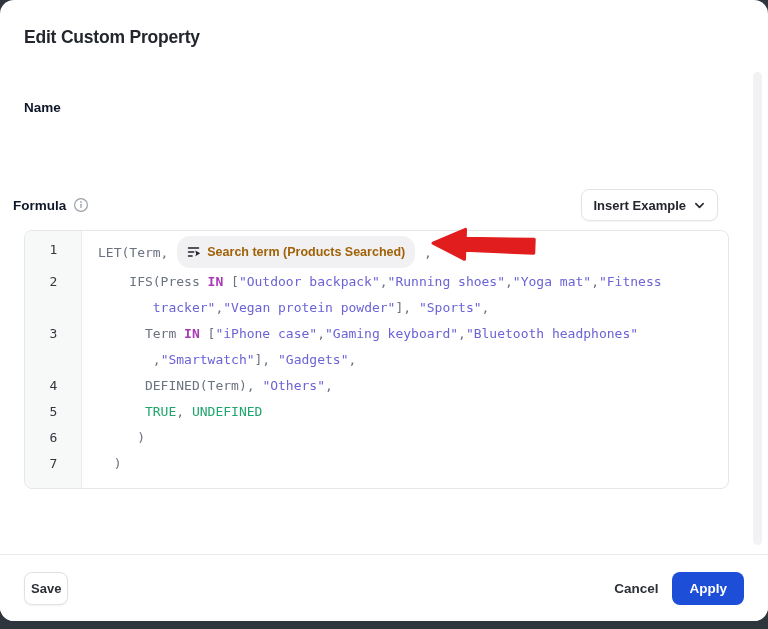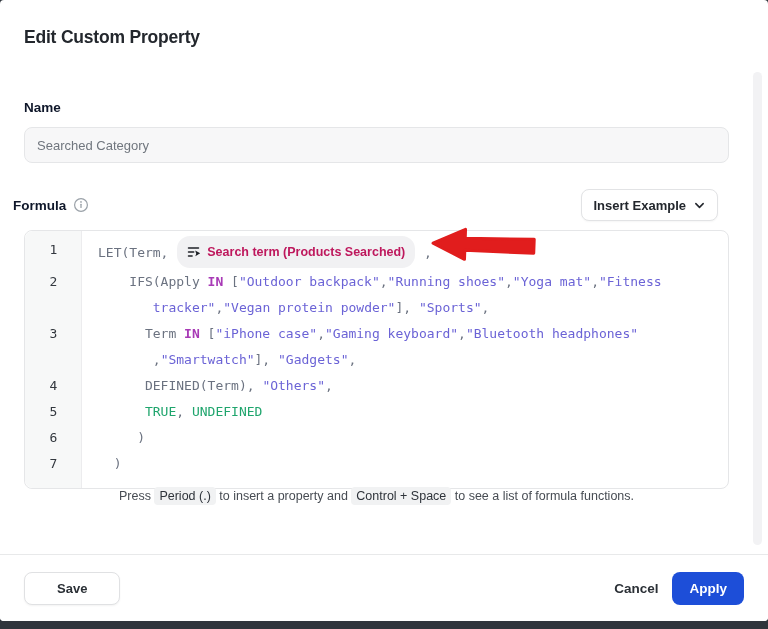--- a/index.html
+++ b/index.html
@@ -4,21 +4,21 @@
 <style>
   html,body{margin:0;padding:0;}
   body{
     width:768px;height:629px;overflow:hidden;
     background:#2f353c;
     font-family:"Liberation Sans", sans-serif;
     -webkit-font-smoothing:antialiased;
   }
   .modal{
     position:absolute;left:0;top:0;width:768px;height:621px;
-    background:#ffffff;border-radius:4px;overflow:hidden;
+    background:#ffffff;border-radius:14px;overflow:hidden;
   }
   .modal-title{
     position:absolute;left:24px;top:27px;
     font-size:17.5px;font-weight:700;color:#23272d;letter-spacing:-.2px;
   }
   .section-label{
     font-size:13.5px;font-weight:700;color:#0f172a;
   }
   .name-label{position:absolute;left:24px;top:100px;}
   .name-input{
@@ -60,21 +60,21 @@
     white-space:pre;font-family:"DejaVu Sans Mono",monospace;font-size:13px;
     line-height:26px;padding-left:16px;color:#6b7280;
   }
   .t-p{color:#6b7280;}
   .t-k{color:#a83ab6;font-weight:700;}
   .t-s{color:#6b63d6;}
   .t-g{color:#1fa56d;}
   .chip{
     display:inline-flex;align-items:center;gap:6px;vertical-align:middle;
     background:#f1f1f3;border-radius:13px;padding:3px 10px;margin:0 1px;
-    font-family:"Liberation Sans",sans-serif;font-size:12.5px;font-weight:700;color:#be185d;
+    font-family:"Liberation Sans",sans-serif;font-size:12.5px;font-weight:700;color:#a16207;
     cursor:pointer;transform:translateY(-1px);
   }
   .red-arrow{
     position:absolute;left:430px;top:226px;width:108px;height:38px;
     pointer-events:none;transform:rotate(2deg);
   }
   .hint{
     position:absolute;left:24px;top:489px;width:705px;text-align:center;
     font-size:12.5px;color:#474c53;
   }
@@ -85,21 +85,21 @@
     position:absolute;right:6px;top:72px;width:9px;height:473px;
     background:#f2f2f4;border-radius:5px;cursor:pointer;
   }
   .footer{
     position:absolute;left:0;bottom:0;width:768px;height:67px;
     border-top:1px solid #e8e9ea;background:#fff;box-sizing:border-box;
     display:flex;align-items:center;justify-content:space-between;padding:0 24px;
   }
   .footer-right{display:flex;align-items:center;gap:14px;}
   .save-btn{
-    height:33px;padding:0 32px;background:#fff;border:1px solid #e0e1e3;border-radius:8px;
+    height:33px;padding:0 6px;background:#fff;border:1px solid #e0e1e3;border-radius:8px;
     font-size:13px;font-weight:600;color:#2b3036;cursor:pointer;
     font-family:"Liberation Sans",sans-serif;box-shadow:0 1px 2px rgba(0,0,0,.05);
   }
   .cancel-btn{
     background:none;border:none;font-size:13.5px;font-weight:600;color:#2b3036;
     cursor:pointer;font-family:"Liberation Sans",sans-serif;padding:0;
   }
   .apply-btn{
     height:33px;padding:0 17px;background:#1d4ed8;border:none;border-radius:8px;
     font-size:13.5px;font-weight:600;color:#fff;cursor:pointer;
@@ -107,21 +107,20 @@
   }
 </style>
 </head>
 <body>
 
 <div class="modal">
 
   <div class="modal-title">Edit Custom Property</div>
 
   <div class="section-label name-label">Name</div>
-  <input class="name-input" type="text" value="Searched Category" style="">
 
   <div class="formula-row">
     <div class="formula-label-wrap">
       <span class="section-label">Formula</span>
       <span class="info-icon">
         <svg width="16" height="16" viewBox="0 0 16 16" fill="none">
           <circle cx="8" cy="8" r="6.4" stroke="currentColor" stroke-width="1.2"></circle>
           <circle cx="8" cy="4.9" r="0.85" fill="currentColor"></circle>
           <rect x="7.35" y="6.7" width="1.3" height="4.4" rx="0.6" fill="currentColor"></rect>
         </svg>
@@ -144,21 +143,21 @@
           <div class="cw">
             <div class="cr"><span class="t-p">LET(Term, </span><span class="chip"><span style="display: inline-flex;"><svg width="14" height="14" viewBox="0 0 14 14" fill="none">
                     <path d="M1.5 3h10M1.5 7h5.2M1.5 11h3.6" stroke="#1f2228" stroke-width="1.5" stroke-linecap="round"></path>
                     <path d="M8.2 5.6l5 2.7-4.9 3 0.9-2.6z" fill="#1f2228"></path>
                   </svg></span><span>Search term (Products Searched)</span></span><span class="t-p"> ,</span></div>
           </div>
         </div>
         <div class="cl">
           <div class="ln">2</div>
           <div class="cw">
-            <div class="cr"><span class="t-p">    IFS(Apply </span><span class="t-k">IN</span><span class="t-p"> [</span><span class="t-s">"Outdoor backpack"</span><span class="t-p">,</span><span class="t-s">"Running shoes"</span><span class="t-p">,</span><span class="t-s">"Yoga mat"</span><span class="t-p">,</span><span class="t-s">"Fitness</span></div>
+            <div class="cr"><span class="t-p">    IFS(Press </span><span class="t-k">IN</span><span class="t-p"> [</span><span class="t-s">"Outdoor backpack"</span><span class="t-p">,</span><span class="t-s">"Running shoes"</span><span class="t-p">,</span><span class="t-s">"Yoga mat"</span><span class="t-p">,</span><span class="t-s">"Fitness</span></div>
             <div class="cr"><span class="t-p">       </span><span class="t-s">tracker"</span><span class="t-p">,</span><span class="t-s">"Vegan protein powder"</span><span class="t-p">], </span><span class="t-s">"Sports"</span><span class="t-p">,</span></div>
           </div>
         </div>
         <div class="cl">
           <div class="ln">3</div>
           <div class="cw">
             <div class="cr"><span class="t-p">      Term </span><span class="t-k">IN</span><span class="t-p"> [</span><span class="t-s">"iPhone case"</span><span class="t-p">,</span><span class="t-s">"Gaming keyboard"</span><span class="t-p">,</span><span class="t-s">"Bluetooth headphones"</span></div>
             <div class="cr"><span class="t-p">       ,</span><span class="t-s">"Smartwatch"</span><span class="t-p">], </span><span class="t-s">"Gadgets"</span><span class="t-p">,</span></div>
           </div>
         </div>
@@ -188,23 +187,20 @@
         </div>
       </div>
   </div>
 
   <div class="red-arrow">
     <svg width="108" height="38" viewBox="0 0 108 38">
       <polygon points="3,19 35,4 35,13 104,11.5 104,25.5 35,25 35,34" fill="#e11d1d" stroke="#e11d1d" stroke-width="3" stroke-linejoin="round"></polygon>
     </svg>
   </div>
 
-  <div class="hint">
-    <span>Press </span><span class="kbd">Period (.)</span><span> to insert a property and </span><span class="kbd">Control + Space</span><span> to see a list of formula functions.</span>
-  </div>
 
   <div class="scrollbar-track"></div>
 
   <div class="footer">
     <button class="save-btn">Save</button>
     <div class="footer-right">
       <button class="cancel-btn">Cancel</button>
       <button class="apply-btn">Apply</button>
     </div>
   </div>

